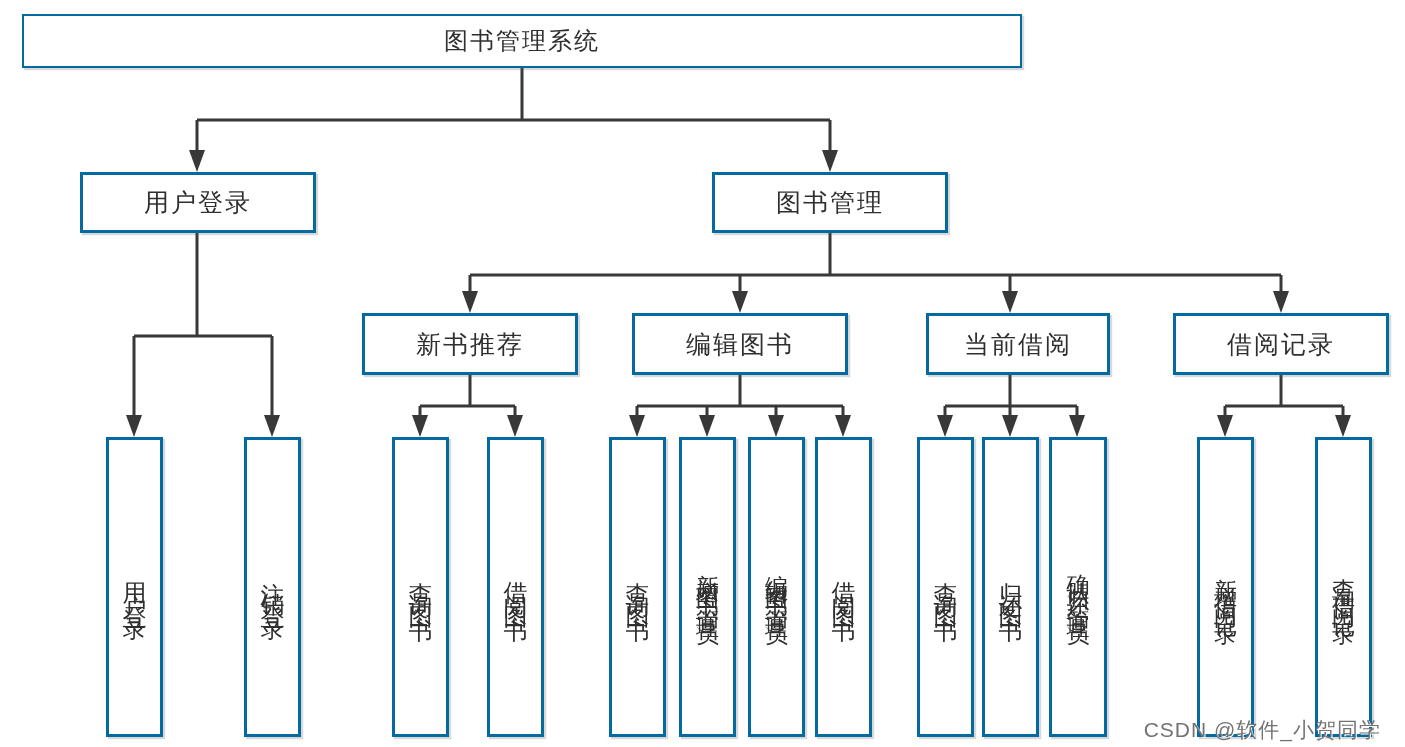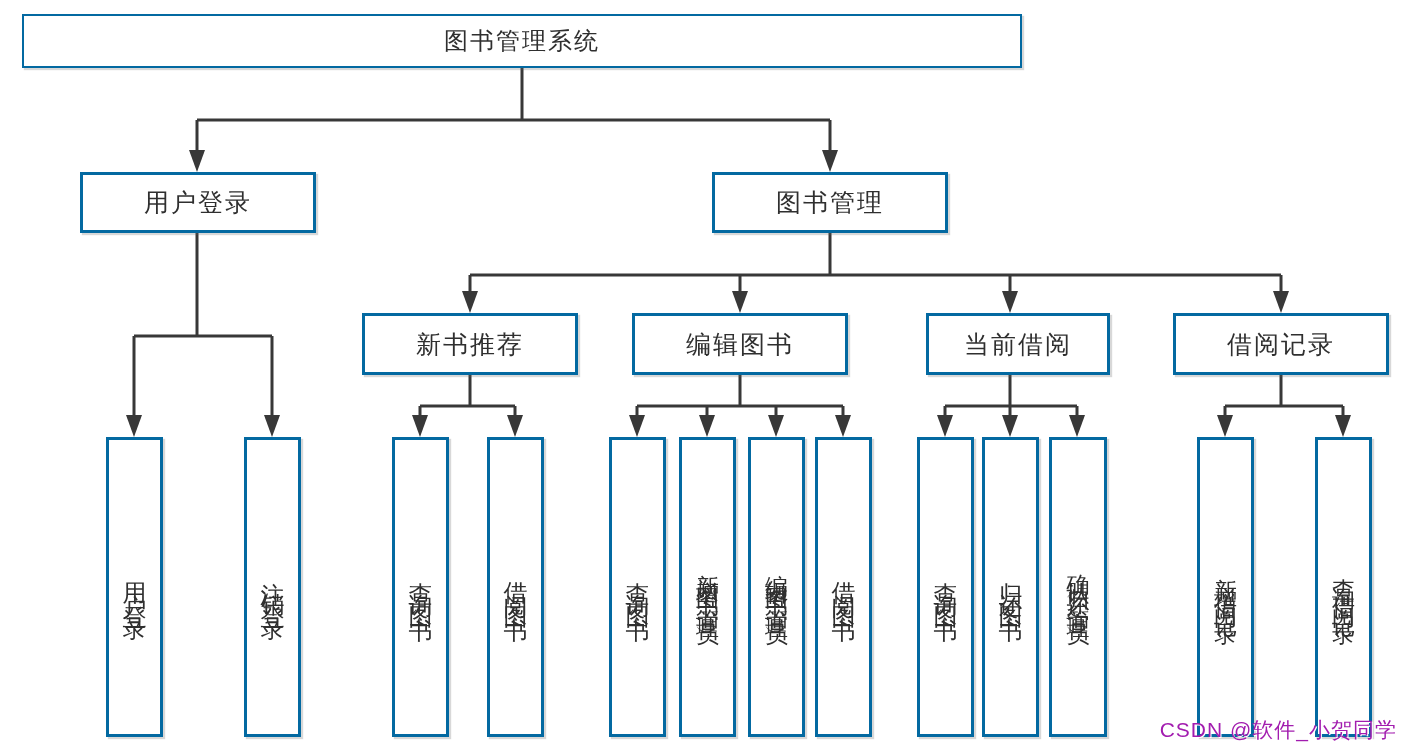--- a/index.html
+++ b/index.html
@@ -30,23 +30,23 @@
     text-orientation:mixed;
     font-size:23px;
     line-height:1;
     white-space:nowrap;
   }
   .s12 { letter-spacing:12px; font-size:24px; }
   .s9  { letter-spacing:9px; }
   .s7  { letter-spacing:7px; }
   .watermark {
     position:absolute;
-    top:716px; right:8px;
+    top:716px; right:24px;
     font-size:21px;
-    color:#a21caf;
+    color:#737373;
     letter-spacing:1px;
     white-space:nowrap;
     text-shadow:1px 1px 0 #ffffff;
   }
 </style>
 </head>
 <body>
 
 <div id="canvas">
 

